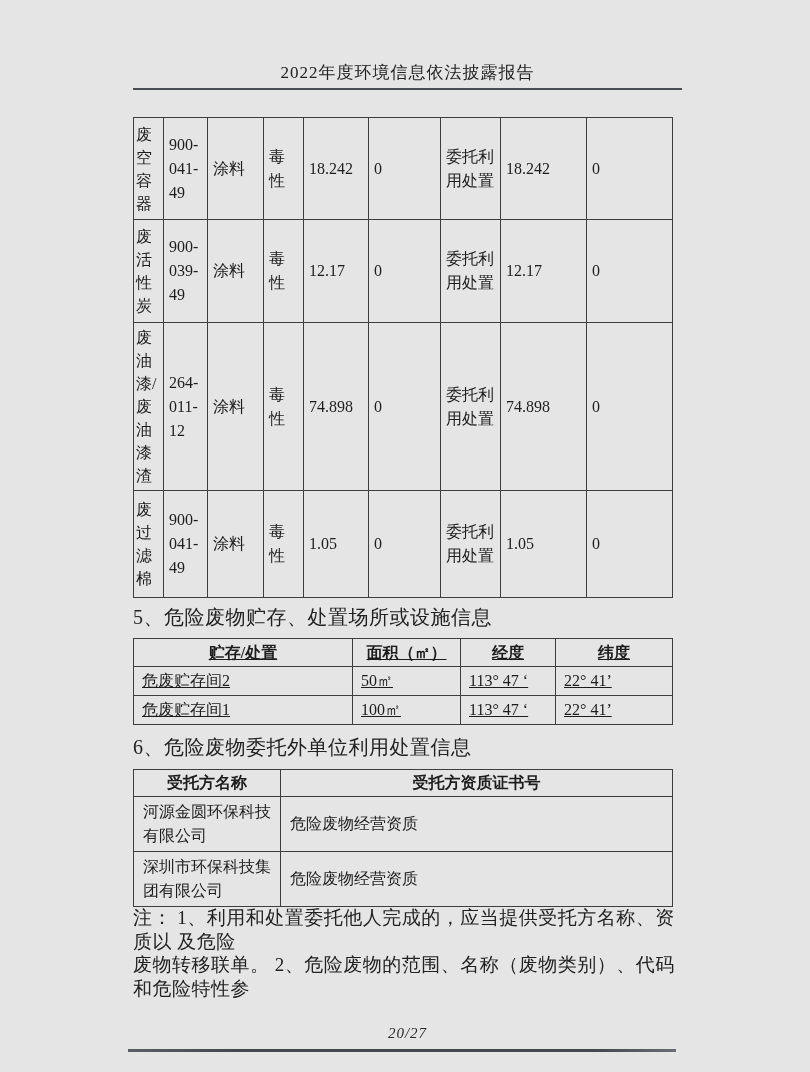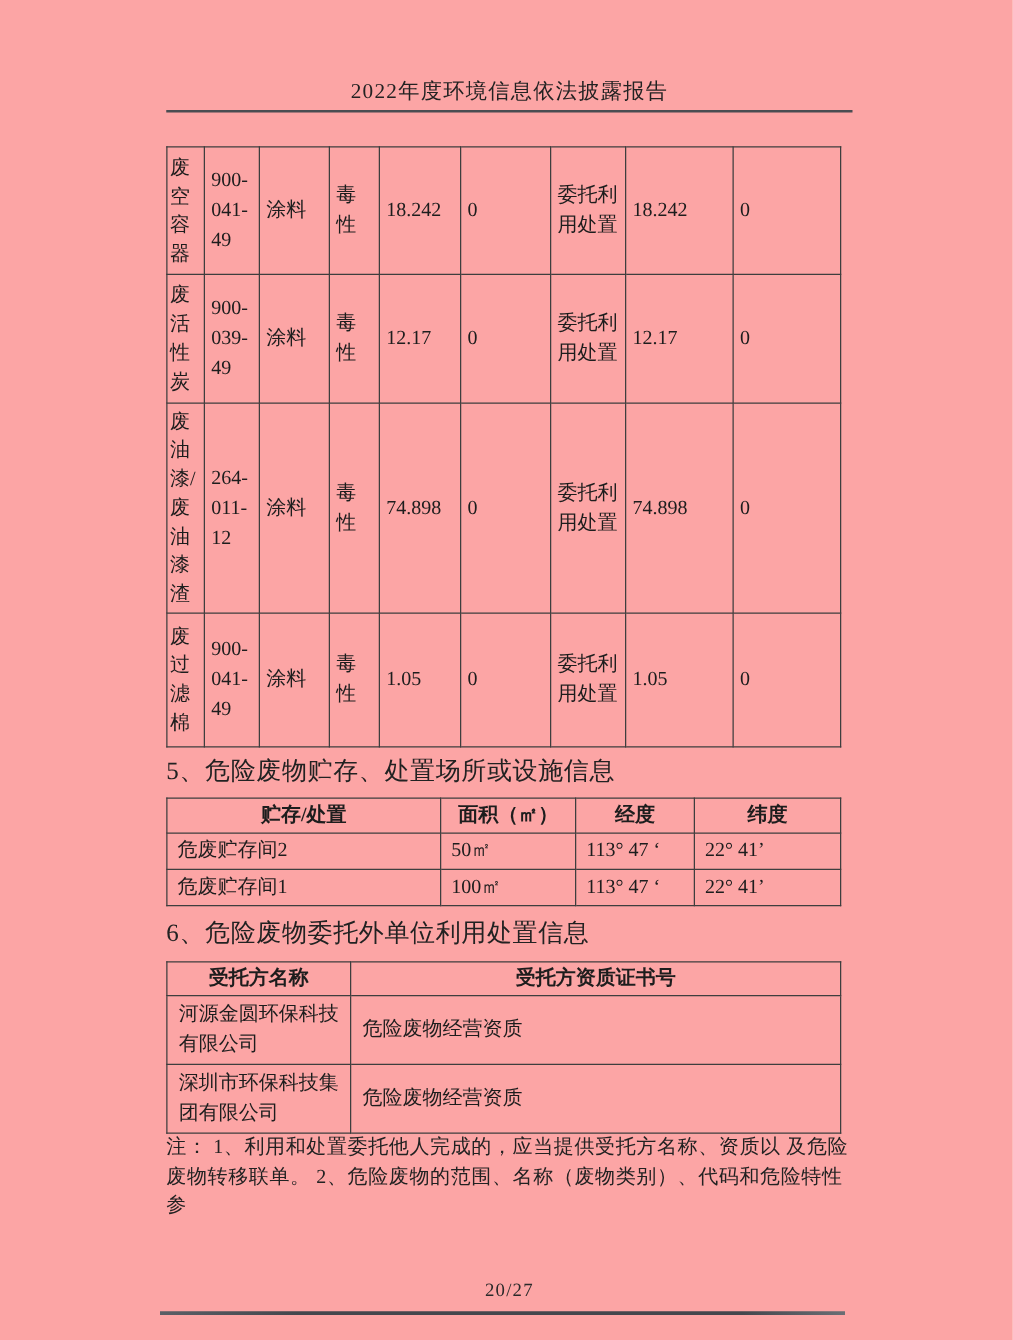--- a/index.html
+++ b/index.html
@@ -2,21 +2,21 @@
 <html><head>
 <meta charset="utf-8">
 <style>
   html,body{margin:0;padding:0;}
   body{
     width:810px;height:1072px;position:relative;
     background:#ffffff;
     font-family:"Liberation Serif","DejaVu Serif",serif;
     color:#1d1d1d;
   }
-  .page{position:absolute;inset:0;background:#fca5a5;overflow:hidden;}
+  .page{position:absolute;inset:0;background:#e5e5e5;overflow:hidden;}
 
   .doc-title{
     position:absolute;top:61px;left:133px;width:549px;
     text-align:center;font-size:17px;letter-spacing:1px;line-height:24px;
     color:#222;
   }
   .header-rule{
     position:absolute;top:88px;left:133px;width:549px;height:2px;
     background:#4a4d52;
   }
@@ -30,44 +30,44 @@
     overflow:hidden;
   }
 
   
   .t1{position:absolute;top:117px;left:133px;width:539px;font-size:16px;}
   .t1 td{line-height:24px;text-align:left;}
   .t1 td.vert{padding:2px;line-height:23px;}
   .t1 td.code{padding:2px 5px;line-height:24px;}
 
   
-  .t2{position:absolute;top:638px;left:133px;width:539px;font-size:16px;}
+  .t2{position:absolute;top:638px;left:133px;width:539px;font-size:16px;text-decoration:underline;}
   .t2 th{font-weight:bold;text-align:center;line-height:22px;}
   .t2 td{text-align:left;padding:2px 8px;line-height:22px;}
 
   
   .t3{position:absolute;top:769px;left:133px;width:539px;font-size:16px;}
   .t3 th{font-weight:bold;line-height:22px;}
   .t3 td{text-align:left;padding:3px 9px;line-height:24px;}
 
   .section-heading{
     position:absolute;left:133px;width:549px;
     font-size:20px;line-height:22px;color:#222;letter-spacing:0.5px;
   }
   #sec5{top:606px;}
   #sec6{top:736px;}
 
   .note{
     position:absolute;top:906px;left:133px;width:546px;
-    font-size:16px;line-height:23.5px;color:#222;letter-spacing:0.5px;
+    font-size:19px;line-height:23.5px;color:#222;letter-spacing:0.5px;
   }
 
   .footer-page{
     position:absolute;top:1025px;left:133px;width:549px;
-    text-align:center;font-size:15px;color:#2a2a2a;letter-spacing:1px;
+    text-align:center;font-size:15px;color:#2a2a2a;letter-spacing:1px;font-style:italic;
   }
   .bottom-rule{
     position:absolute;top:1049px;left:128px;width:548px;height:2.5px;
     background:linear-gradient(to right,#5a5f66,#44474d 20%,#44474d 85%,#6a6e74);
   }
 </style>
 </head>
 <body>
 
 <div class="page">

